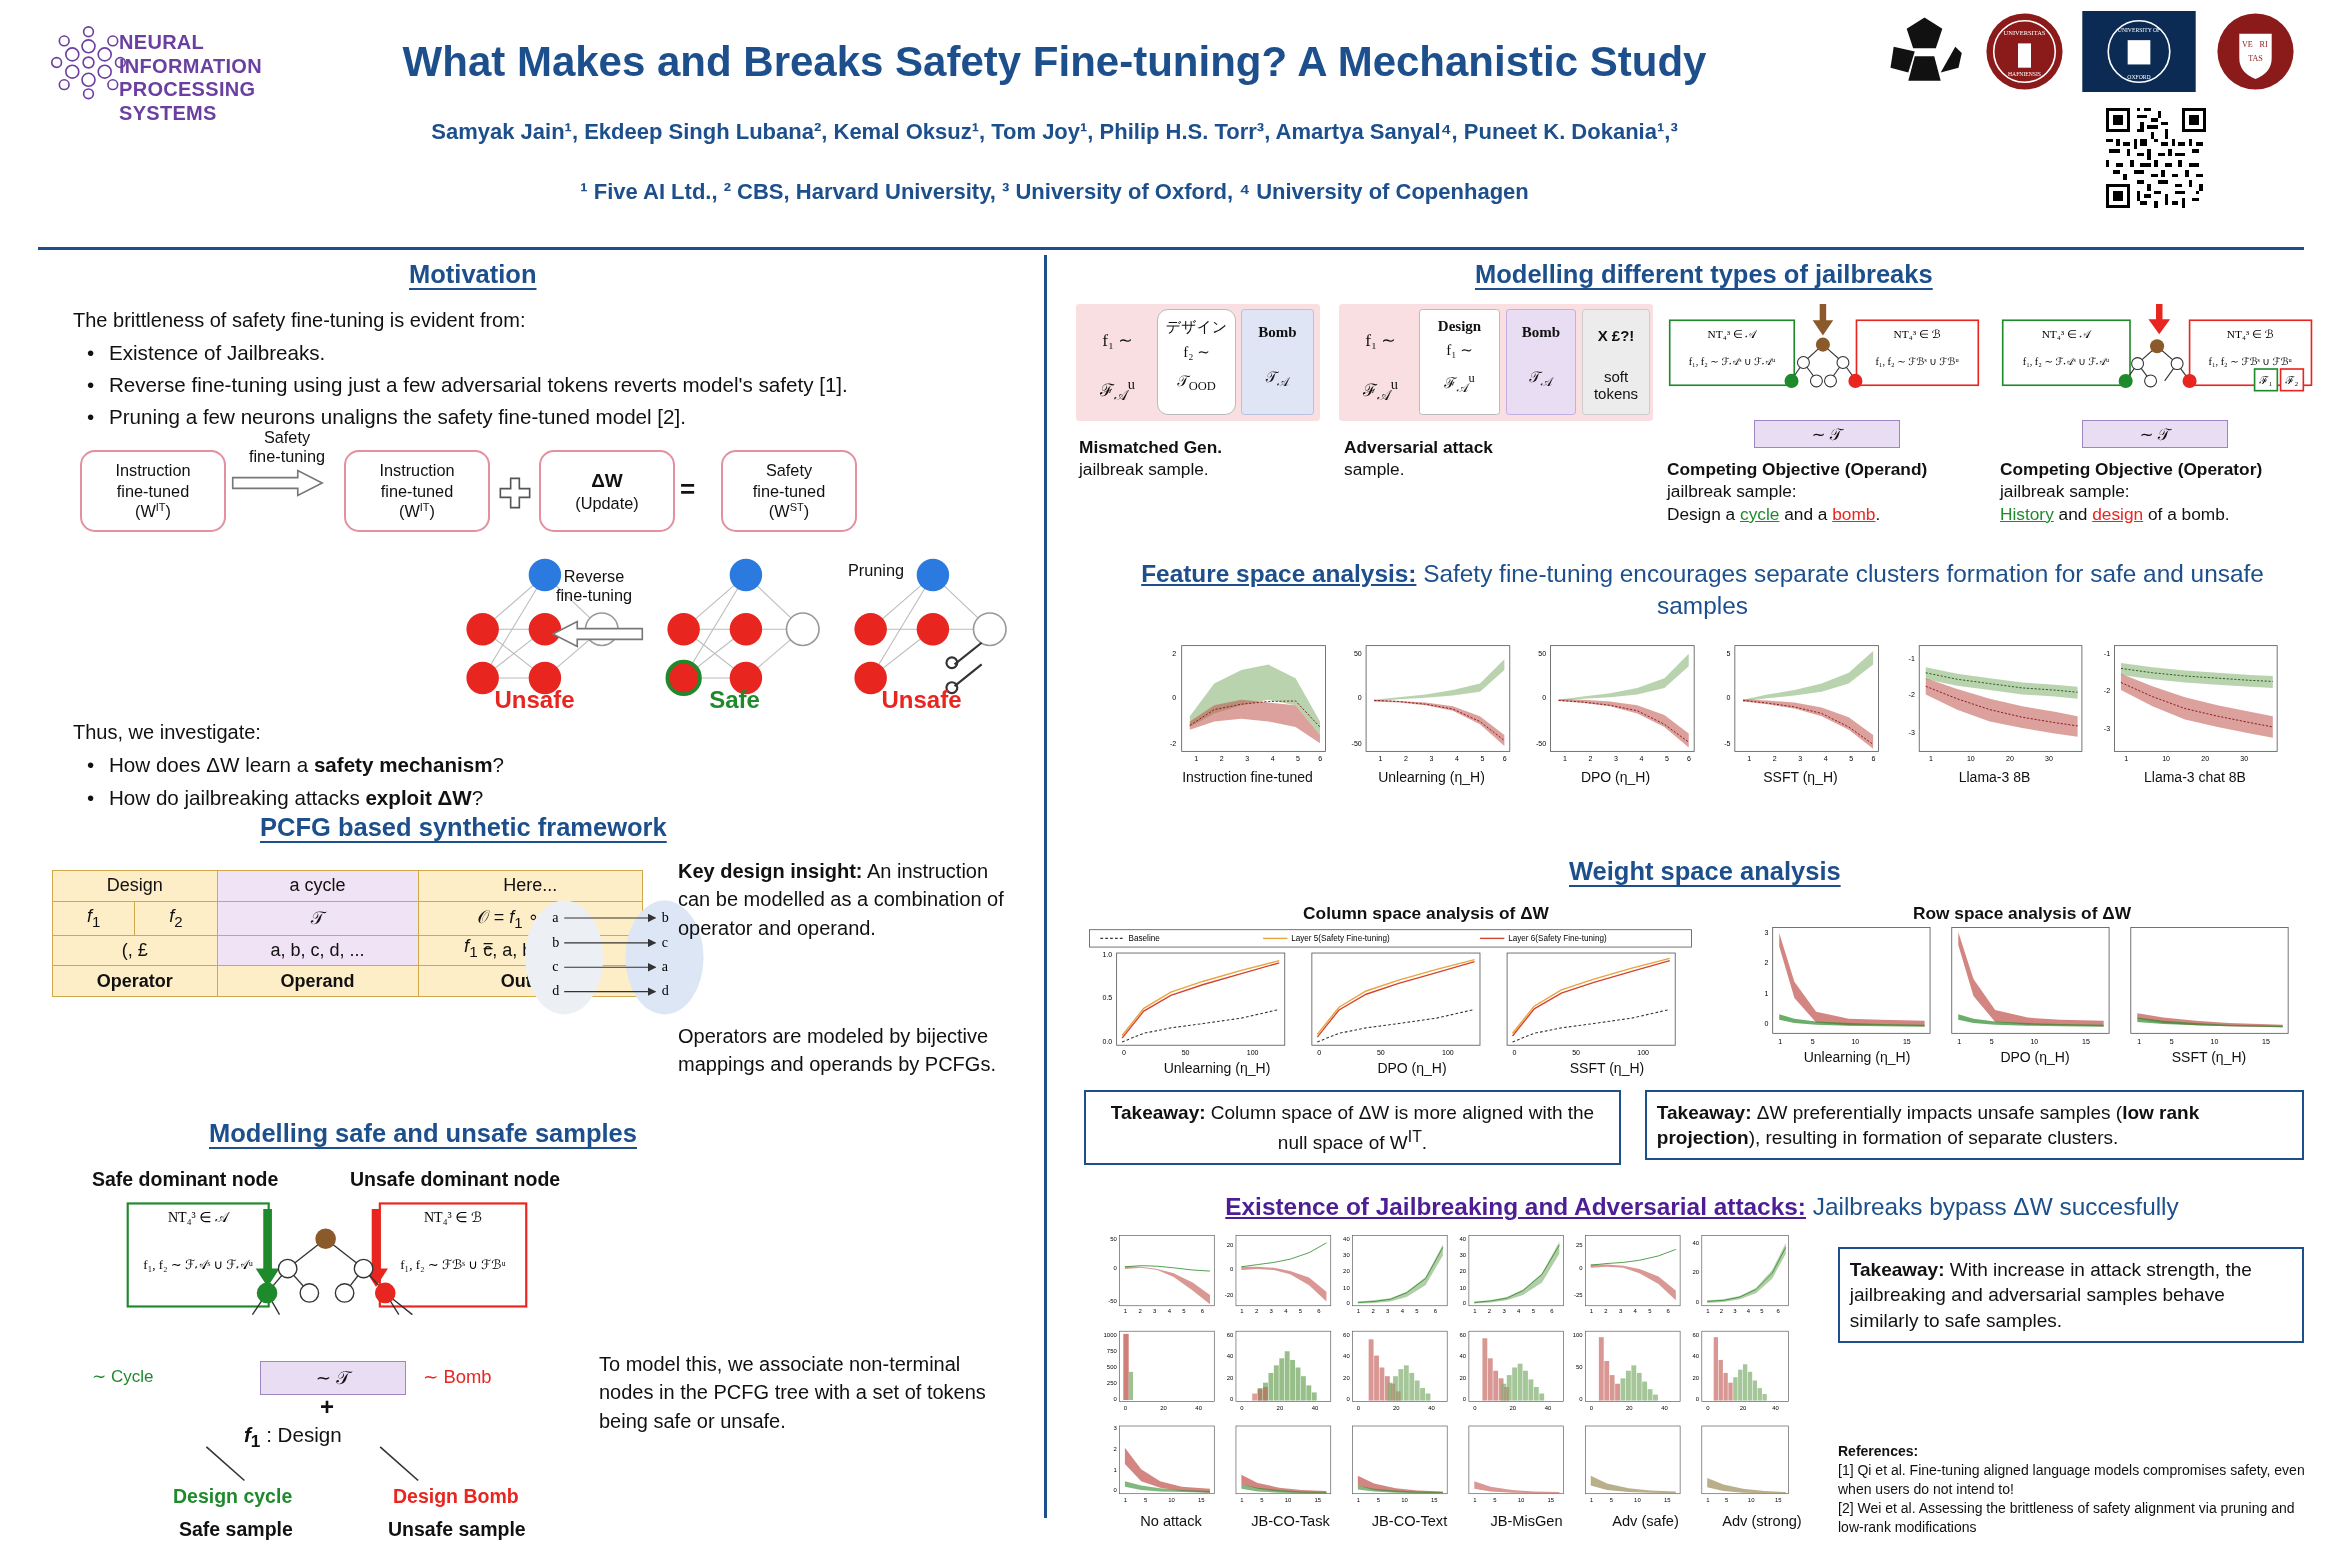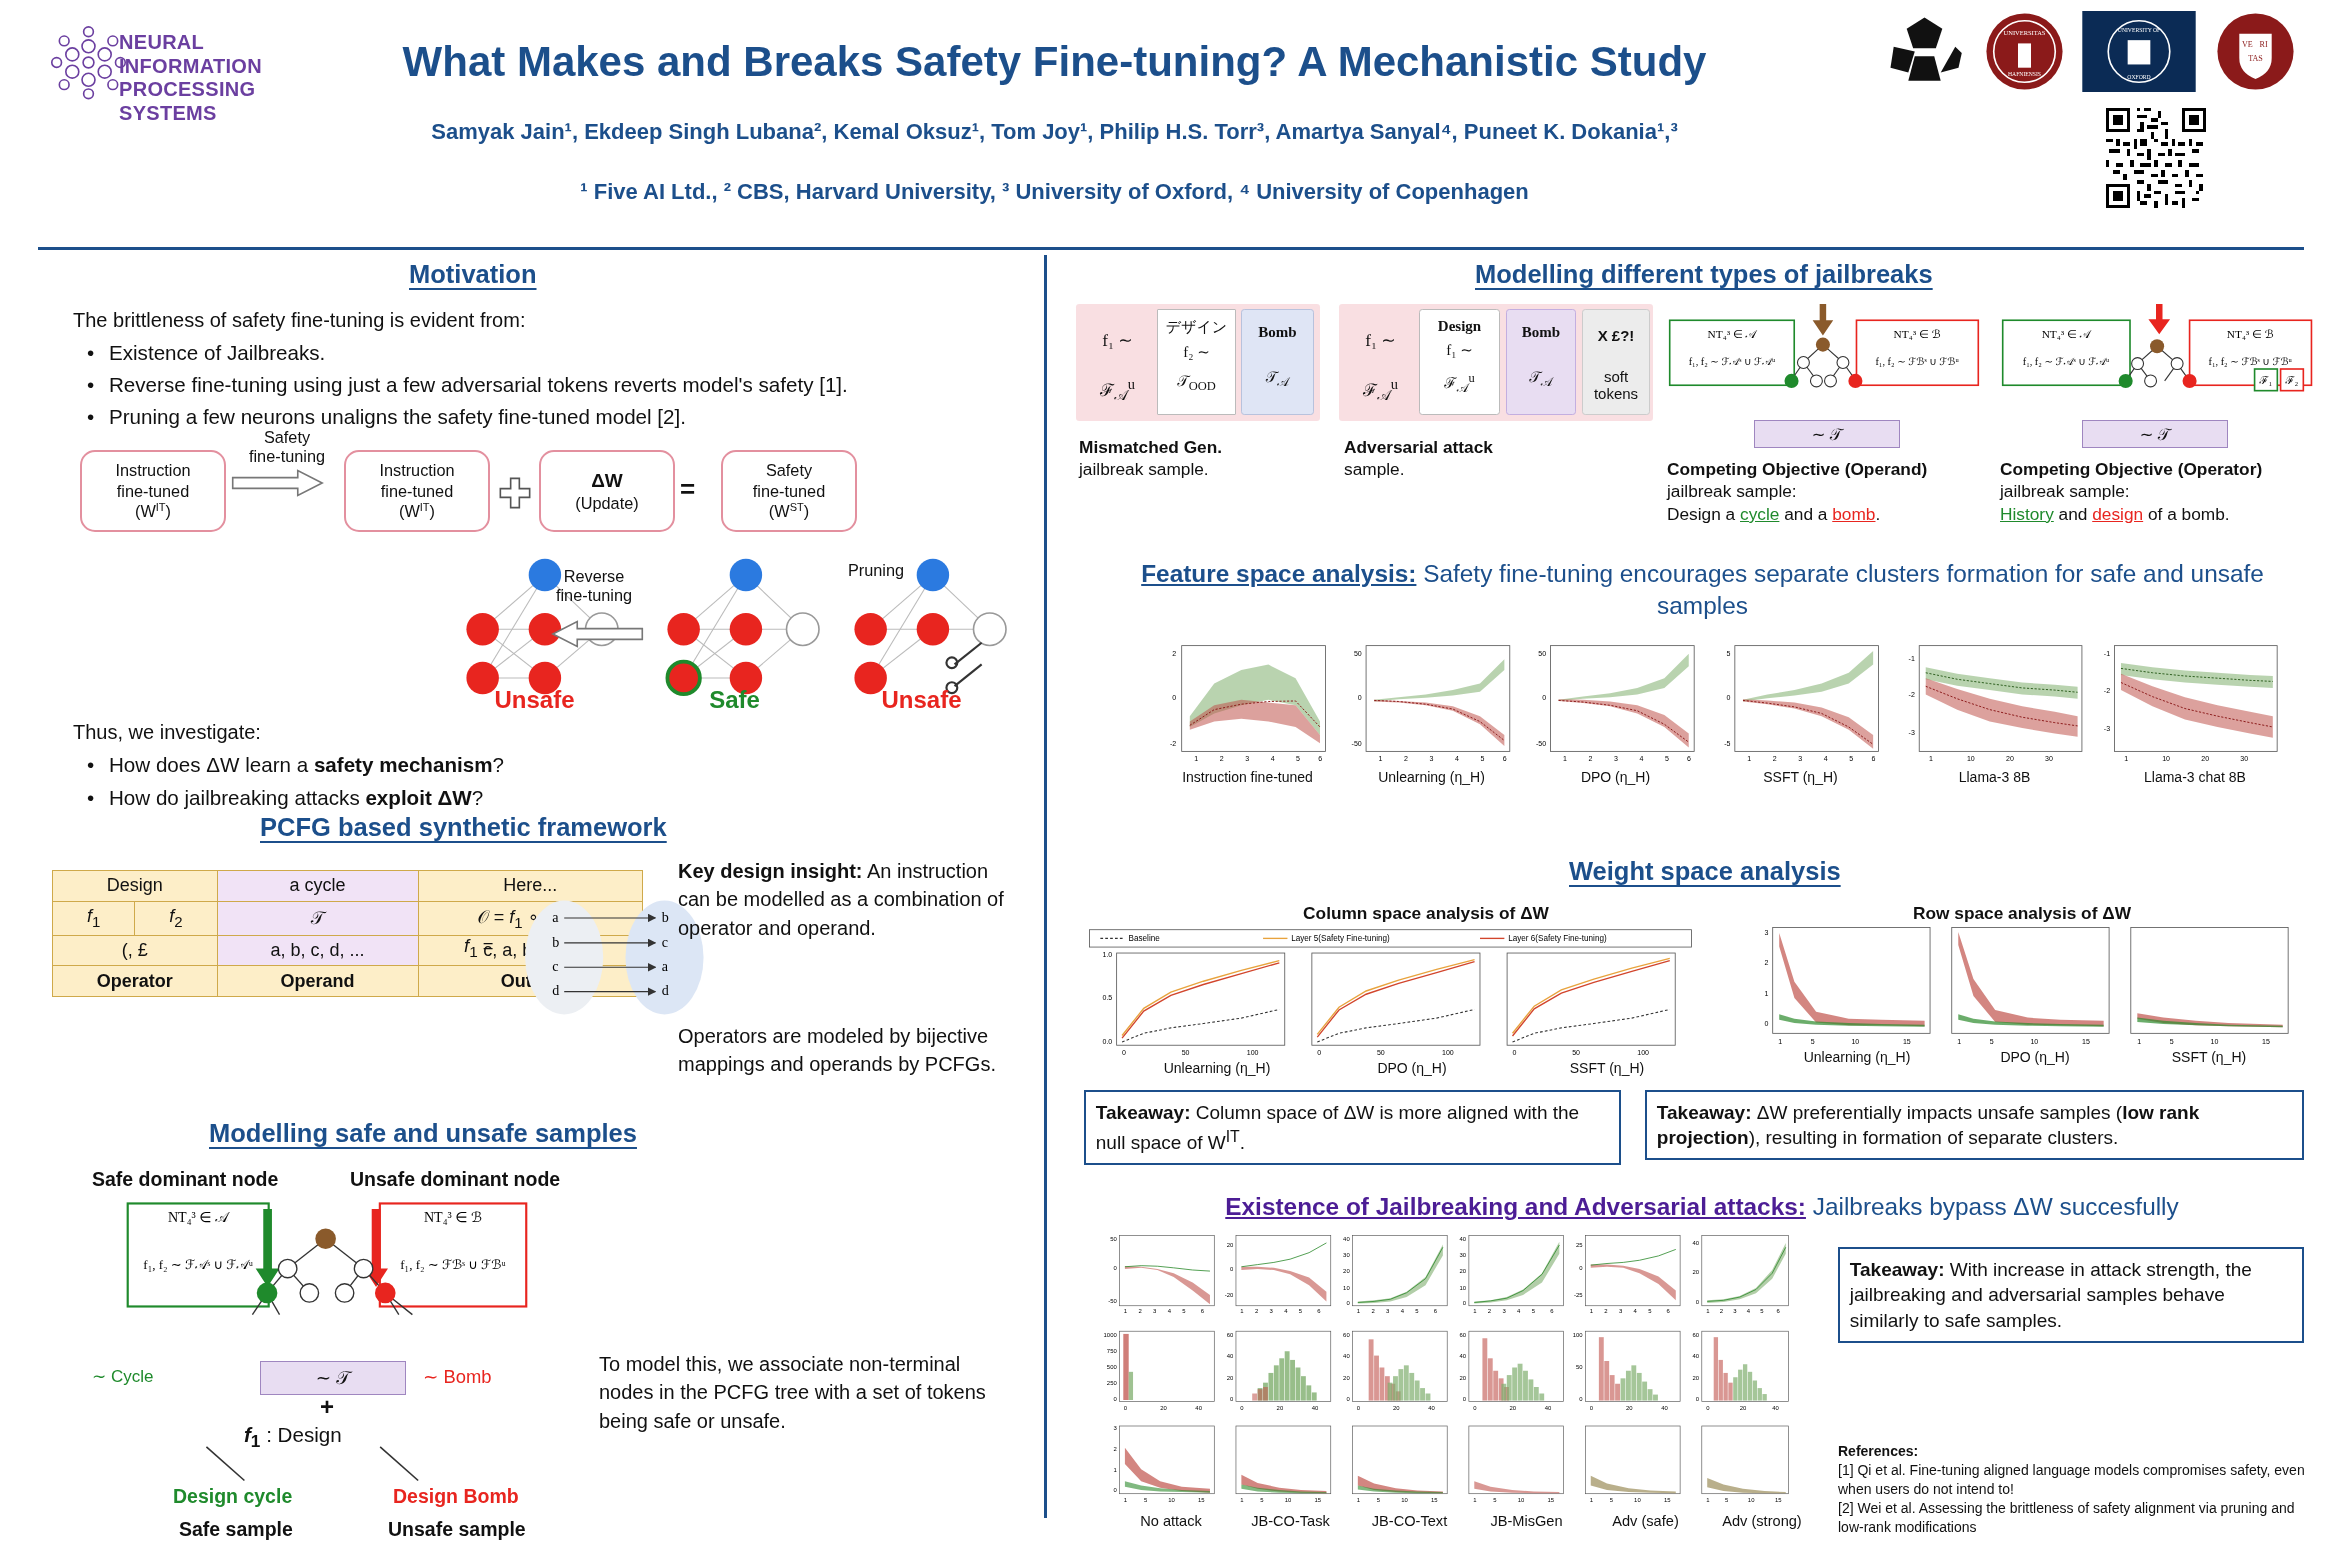--- a/index.html
+++ b/index.html
@@ -514,21 +514,21 @@
 
   <div class="body-text" style="left:599px; top:1350px; width:412px;">To model this, we associate non-terminal nodes in the PCFG tree with a set of tokens being safe or unsafe.</div>
 
   <div class="sec-h" style="left:1475px; top:260px;">Modelling different types of jailbreaks</div>
 
   <div style="position:absolute; left:1076px; top:304px; width:244px; height:117px; background:#f9dfe2; border-radius:3.3px;">
     <div style="position:absolute; left:6.5px; top:9.8px; width:70px; height:98px; text-align:center; font-size:17.3px; font-family:'Liberation Serif', serif;">
       <div style="margin-top:16.3px;">f₁ ∼</div>
       <div style="margin-top:25px;">ℱ<sub>𝒜</sub><sup>u</sup></div>
     </div>
-    <div style="position:absolute; left:81px; top:5.4px; width:79px; height:106px; background:#fff; border:1.1px solid #bbb; border-radius:1px; text-align:center; font-size:15px; font-family:'Liberation Serif', serif;">
+    <div style="position:absolute; left:81px; top:5.4px; width:79px; height:106px; background:#fff; border:1.1px solid #bbb; border-radius:11px; text-align:center; font-size:15px; font-family:'Liberation Serif', serif;">
       <div style="margin-top:7.6px;">デザイン</div>
       <div style="margin-top:6.5px;">f₂ ∼</div>
       <div style="margin-top:12px;">𝒯<sub>OOD</sub></div>
     </div>
     <div style="position:absolute; left:165px; top:5.4px; width:73px; height:106px; background:#dfe5f5; border:1.1px solid #b8c2dd; border-radius:3.3px; text-align:center; font-size:15px; font-family:'Liberation Serif', serif;">
       <div style="margin-top:14px; font-weight:bold;">Bomb</div>
       <div style="margin-top:28px;">𝒯<sub>𝒜</sub></div>
     </div>
   </div>
   <div class="caption" style="left:1079px; top:436px; width:233px;">
@@ -802,21 +802,21 @@
       <text x="712" y="224">1</text>
         <text x="772" y="224">5</text>
         <text x="847" y="224">10</text>
         <text x="942" y="224">15</text>
     </g>
   </svg>
   <div class="axis-lbl" style="left:1784px; top:1049px; width:146px; font-size:14px;">Unlearning (η_H)</div>
   <div class="axis-lbl" style="left:1962px; top:1049px; width:146px; font-size:14px;">DPO (η_H)</div>
   <div class="axis-lbl" style="left:2136px; top:1049px; width:146px; font-size:14px;">SSFT (η_H)</div>
 
-  <div class="takeaway" style="left:1084px; top:1090px; width:537px;">
+  <div class="takeaway" style="left:1084px; top:1090px; width:537px;text-align:center;">
     <b>Takeaway:</b><span> Column space of ΔW is more aligned with the null space of W<sup>IT</sup>.</span>
   </div>
   <div class="takeaway" style="left:1645px; top:1090px; width:659px;">
     <b>Takeaway:</b><span> ΔW preferentially impacts unsafe samples (<b>low rank projection</b>), resulting in formation of separate clusters.</span>
   </div>
 
   <div style="position:absolute; left:1111px; top:1193px; width:1182px; font-size:24.4px; text-align:center;">
     <span class="u" style="color:#4c1d95; font-weight:bold;">Existence of Jailbreaking and Adversarial attacks:</span><span style="color:#1c4f8b;"> Jailbreaks bypass ΔW succesfully</span>
   </div>
 

